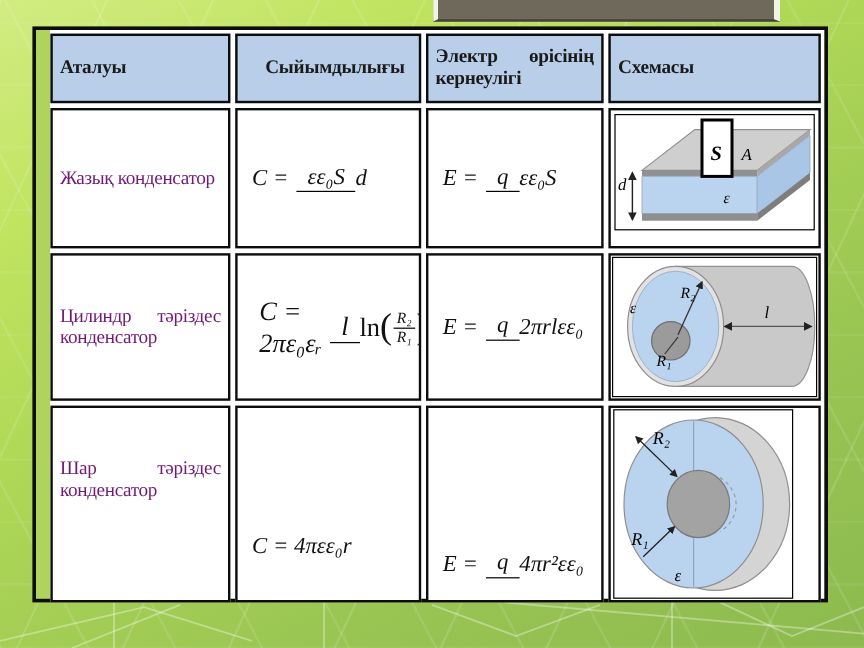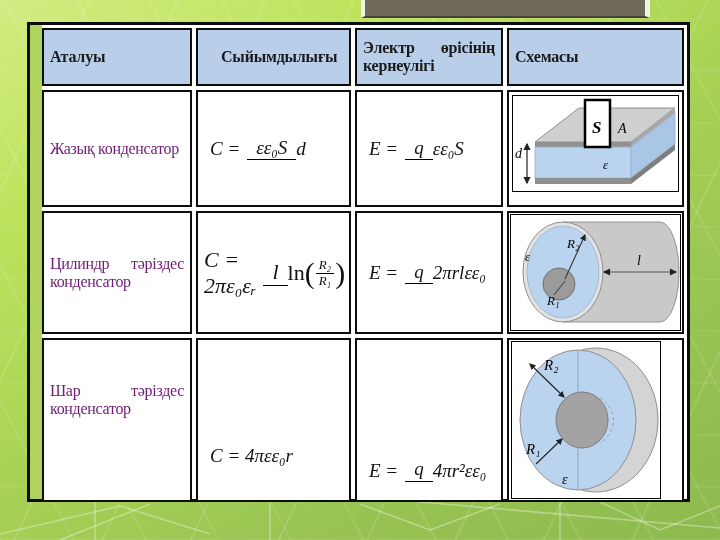--- a/index.html
+++ b/index.html
@@ -154,21 +154,21 @@
     </div>
 
     <div class="cell name-cell">
       <span class="justify-line">
         <span>Цилиндр</span>
         <span>тәріздес</span>
       </span>
       <span>конденсатор</span>
     </div>
 
-    <div class="cell formula-cell big-c" style="padding-left:6px;">
+    <div class="cell formula-cell big-c" style="padding-left:18px;">
       <span>C = 2πε₀εᵣ</span>
       <span class="frac">
         <span class="num">l</span>
         <span class="den denrow">
           <span class="fn">ln</span>
           <span class="bigparen">(</span>
           <span class="minifrac">
             <span class="num">R₂</span>
             <span>R₁</span>
           </span>

